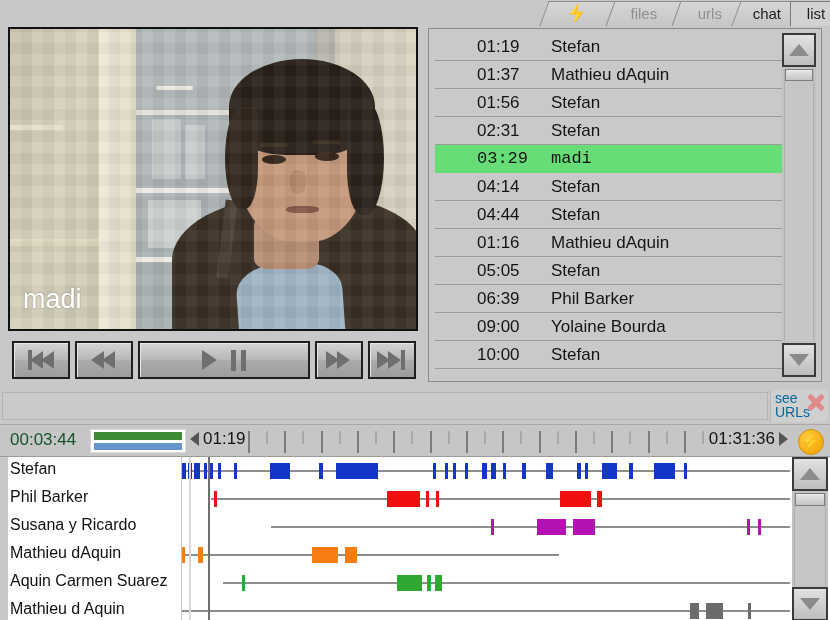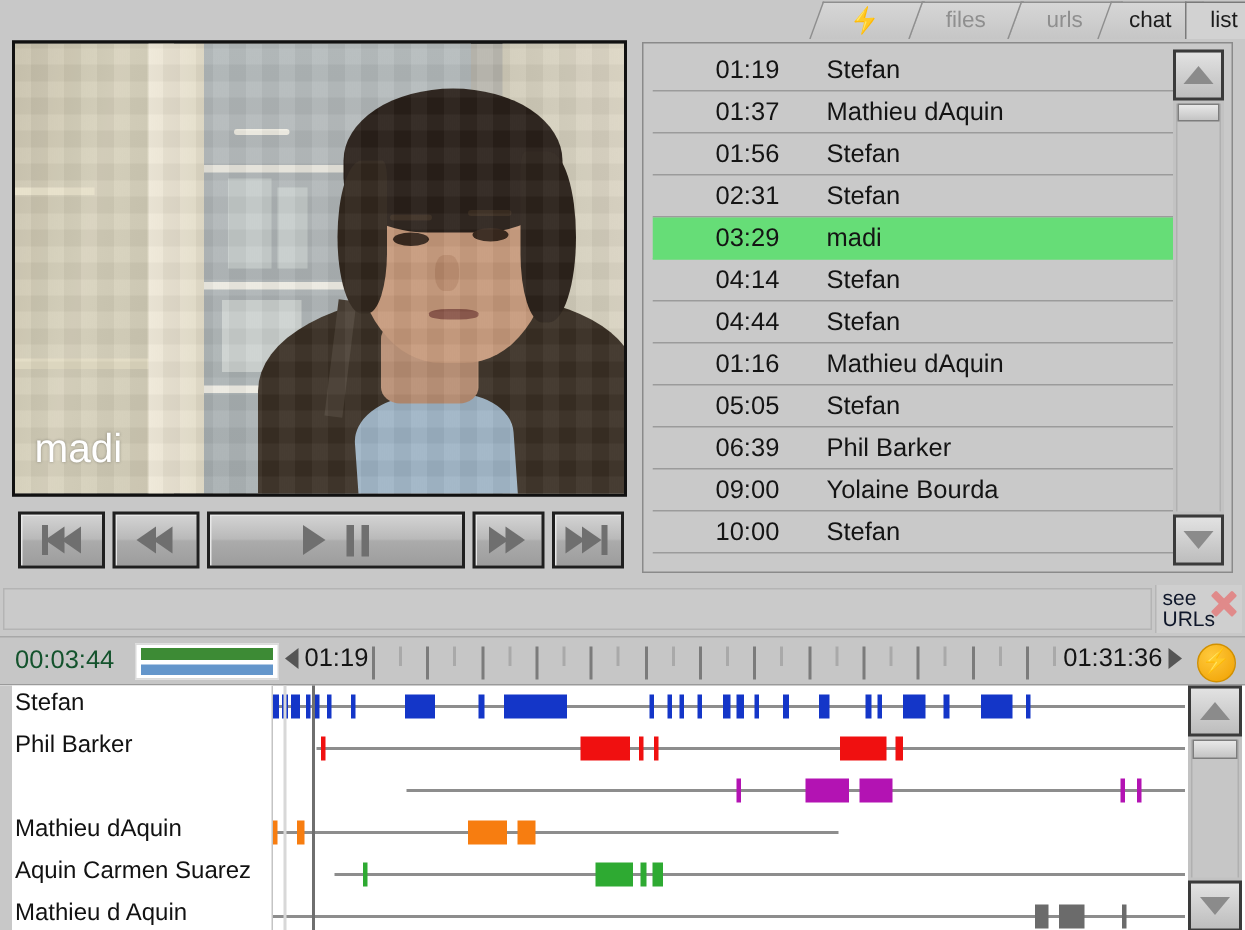--- a/index.html
+++ b/index.html
@@ -166,21 +166,21 @@
   }
   .listbox {
     position:absolute; left:6px; top:4px; width:348px; height:344px;
     overflow:hidden; background:#c9c9c9;
   }
   .lrow {
     height:28px; display:flex; align-items:center;
     border-bottom:1px solid #9b9b9b;
     padding-left:42px;
   }
-  .lrow.sel { background:#66dd77; border-bottom-color:#66dd77; }
+  .lrow.sel { background:#66dd77; border-bottom-color:#66dd77;font-family:Liberation Mono, monospace; }
   .lrow .ltime {
     width:66px; font-size:17px; color:#141414; text-align:left;
   }
   .lrow .lname { font-size:17px; color:#141414; margin-left:8px; }
   .lrow.clipped { height:10px; overflow:hidden; }
 
   
   .vscroll {
     position:absolute; width:34px; background:#c2c2c2;
   }
@@ -213,21 +213,21 @@
   }
   .mid-inset {
     position:absolute; left:2px; top:6px; width:766px; height:28px;
     background:#cacaca; border:1px solid #b4b4b4;
   }
   .seeurls {
     position:absolute; left:770px; top:4px; width:58px; height:32px;
     background:#cfcfcf; border-left:1px solid #b6b6b6;
   }
   .seeurls .su-txt {
-    position:absolute; left:4px; top:1px; font-size:14px; color:#0f172a; line-height:15px;
+    position:absolute; left:4px; top:1px; font-size:14px; color:#0369a1; line-height:15px;
   }
   .su-line2 { top:15px !important; }
   .x-icon {
     position:absolute; right:3px; top:3px; width:18px; height:18px;
   }
   .x-icon::before, .x-icon::after {
     content:''; position:absolute; left:-1px; top:7px; width:20px; height:5px;
     background:#e08a8a; border-radius:1px;
   }
   .x-icon::before { transform:rotate(45deg); }
@@ -527,20 +527,23 @@
   </div>
 
   <div class="trackarea">
     <div class="namecol" id="namecol">
         <div class="trow" style="top: 0px;">
           <span class="tname">Stefan</span>
         </div>
         <div class="trow" style="top: 28px;">
           <span class="tname">Phil Barker</span>
         </div>
+        <div class="trow" style="top: 56px;">
+          <span class="tname">Susana y Ricardo</span>
+        </div>
         <div class="trow" style="top: 84px;">
           <span class="tname">Mathieu dAquin</span>
         </div>
         <div class="trow" style="top: 112px;">
           <span class="tname">Aquin Carmen Suarez</span>
         </div>
         <div class="trow" style="top: 140px;">
           <span class="tname">Mathieu d Aquin</span>
         </div>
       </div>

